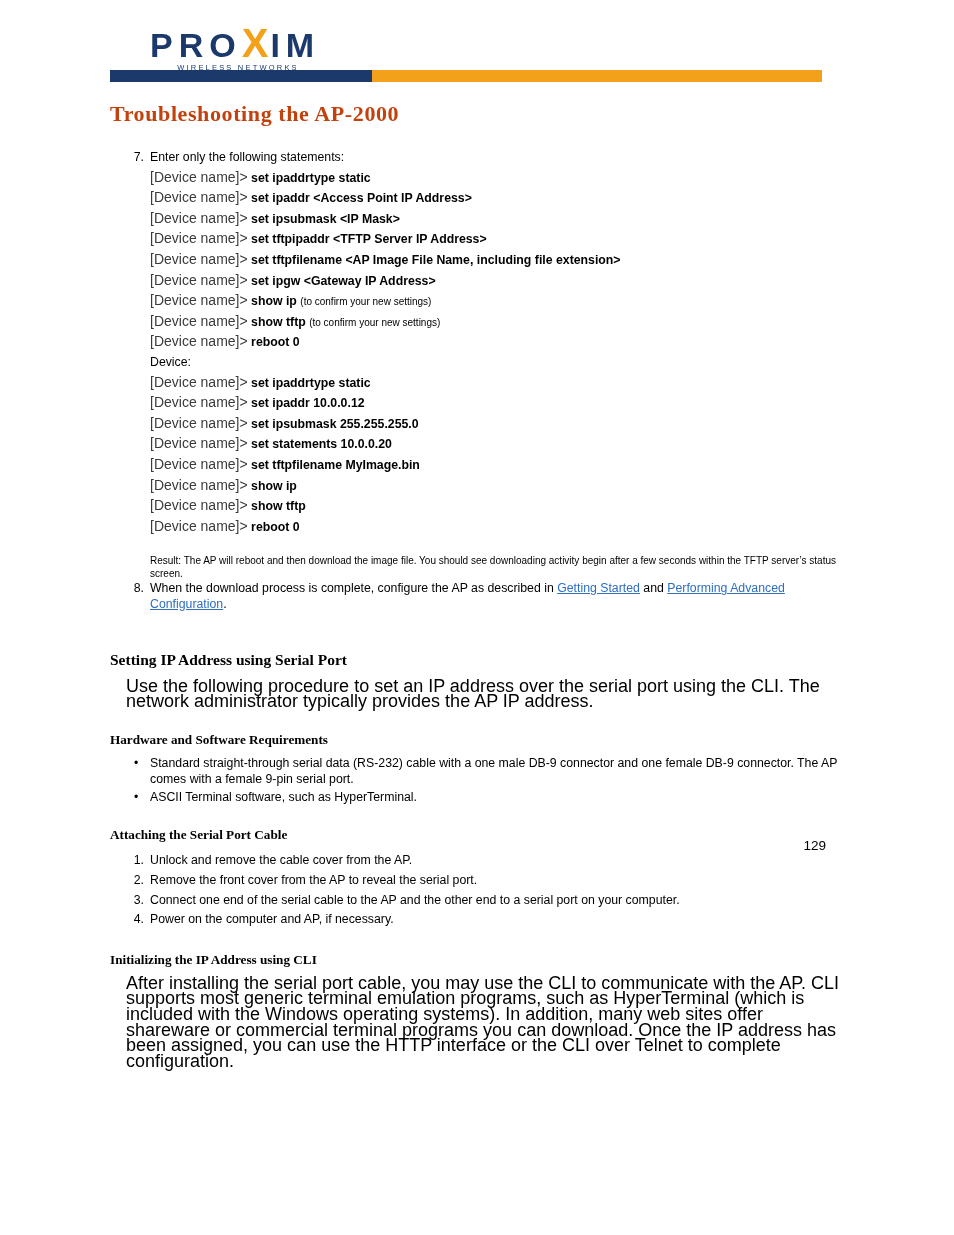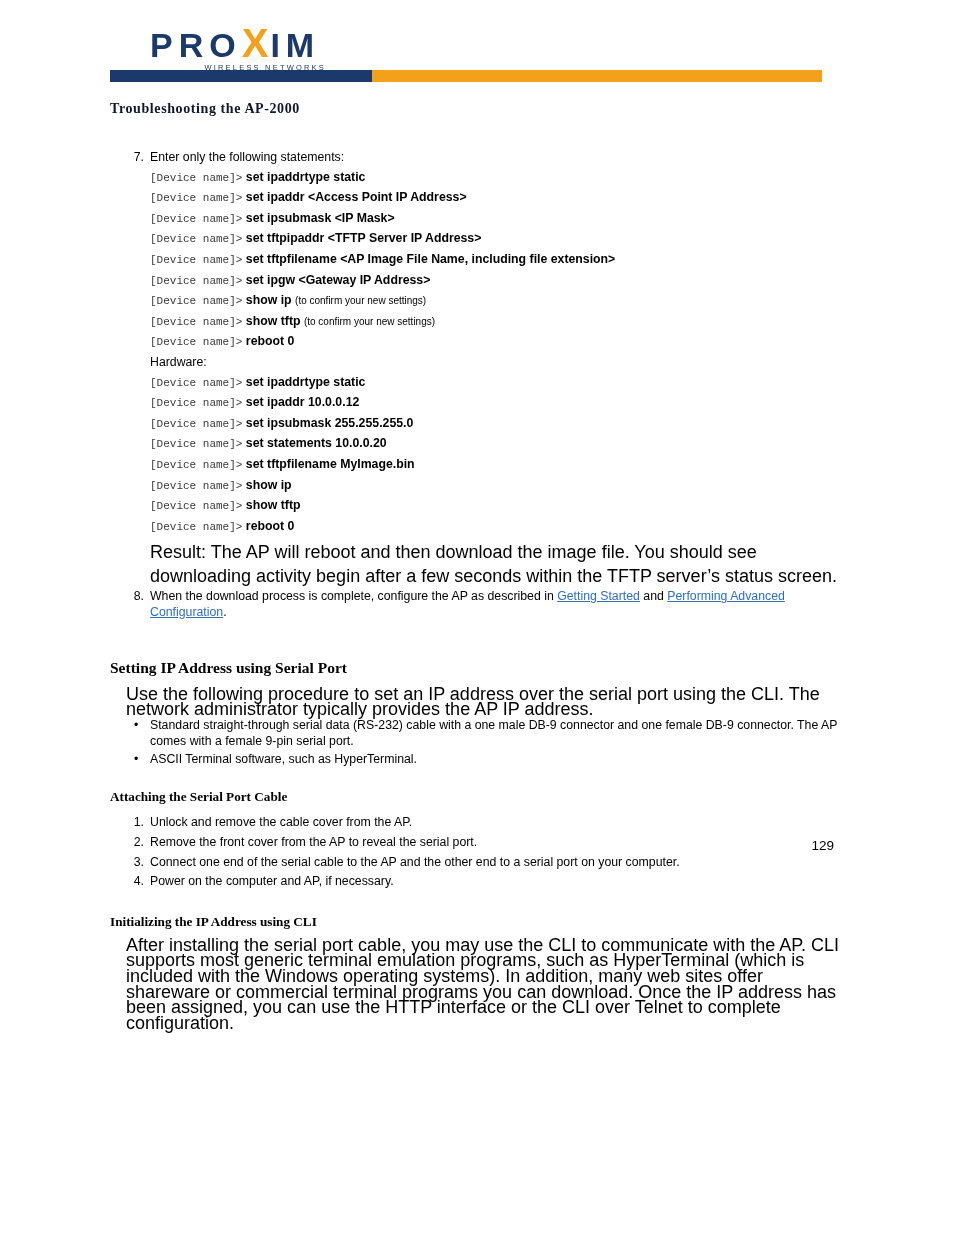--- a/index.html
+++ b/index.html
@@ -40,21 +40,21 @@
   }
   .logo-word .x-letter {
     color: #f3a01a;
     font-size: 40px;
     letter-spacing: 2px;
   }
   .logo-sub {
     font-size: 7.5px;
     letter-spacing: 2.2px;
     color: #1b3a6b;
-    text-align: right;
+    text-align: center;
     width: 176px;
     margin-top: 1px;
     font-weight: normal;
   }
   .bar-blue {
     position: absolute;
     left: 110px;
     top: 70px;
     width: 262px;
     height: 12px;
@@ -67,23 +67,23 @@
     width: 450px;
     height: 12px;
     background: #f3a01a;
   }
   .chapter-title {
     position: absolute;
     left: 110px;
     top: 101px;
     font-family: "Liberation Serif", serif;
     font-weight: bold;
-    font-size: 14px;
+    font-size: 22px;
     letter-spacing: 0.6px;
-    color: #0f172a;
+    color: #c2410c;
   }
 
   
   .content {
     position: absolute;
     left: 110px;
     top: 148px;
     width: 730px;
   }
 
@@ -102,42 +102,42 @@
     text-align: right;
     font-size: 12.3px;
   }
   .cli-line {
     font-size: 12.3px;
     line-height: 19.6px;
     padding-left: 40px;
     white-space: nowrap;
   }
   .cli-prompt {
-    font-family: Liberation Mono, monospace;
-    font-size: 11px;
+    font-family: Liberation Sans, sans-serif;
+    font-size: 14px;
     color: #3a3a3a;
   }
   .cli-cmd {
     font-weight: bold;
     font-size: 12.3px;
   }
   .cli-note {
     font-weight: normal;
     font-size: 10px;
   }
   .plain-indent {
     font-size: 12.3px;
     line-height: 19.6px;
     padding-left: 40px;
   }
   .result-para {
-    font-size: 18px;
-    line-height: 24px;
-    padding-left: 40px;
-    margin-top: 3px;
+    font-size: 10px;
+    line-height: 13px;
+    padding-left: 40px;
+    margin-top: 17px;
   }
   .step8 {
     position: relative;
     font-size: 12.3px;
     line-height: 15.8px;
     padding-left: 40px;
     margin-top: 1px;
   }
   .step8 > .num {
     position: absolute;
@@ -202,21 +202,21 @@
   ol.steps li .num {
     position: absolute;
     left: 18px;
     top: 0;
     width: 16px;
     text-align: right;
   }
 
   .page-number {
     position: absolute;
-    right: 120px;
+    right: 128px;
     bottom: 66px;
     font-size: 13.5px;
     color: #000;
   }
 </style>
 </head>
 <body>
 
 <div class="page">
 
@@ -276,21 +276,21 @@
         <span class="cli-cmd">show tftp</span>
         <span class="cli-note">(to confirm your new settings)</span>
       </div>
       <div class="cli-line">
         <span class="cli-prompt">[Device name]&gt;</span>
         <span class="cli-cmd">reboot 0</span>
         <span class="cli-note"></span>
       </div>
     </div>
 
-    <div class="plain-indent">Hardware:</div>
+    <div class="plain-indent">Device:</div>
 
     <div>
       <div class="cli-line">
         <span class="cli-prompt">[Device name]&gt;</span>
         <span class="cli-cmd">set ipaddrtype static</span>
       </div>
       <div class="cli-line">
         <span class="cli-prompt">[Device name]&gt;</span>
         <span class="cli-cmd">set ipaddr 10.0.0.12</span>
       </div>
@@ -323,20 +323,21 @@
     <div class="result-para">Result: The AP will reboot and then download the image file. You should see downloading activity begin after a few seconds within the TFTP server’s status screen.</div>
 
     <div class="step8">
       <span class="num">8.</span>
       <span>When the download process is complete, configure the AP as described in </span><a class="xref" href="#">Getting Started</a><span> and </span><a class="xref" href="#">Performing Advanced Configuration</a><span>.</span>
     </div>
 
     <h2 class="sec">Setting IP Address using Serial Port</h2>
     <p class="body">Use the following procedure to set an IP address over the serial port using the CLI. The network administrator typically provides the AP IP address.</p>
 
+    <h3 class="sub">Hardware and Software Requirements</h3>
     <ul class="bullets">
       <li><span class="bul">•</span><span>Standard straight-through serial data (RS-232) cable with a one male DB-9 connector and one female DB-9 connector. The AP comes with a female 9-pin serial port.</span></li>
       <li><span class="bul">•</span><span>ASCII Terminal software, such as HyperTerminal.</span></li>
     </ul>
 
     <h3 class="sub">Attaching the Serial Port Cable</h3>
     <ol class="steps">
       <li><span class="num">1.</span><span>Unlock and remove the cable cover from the AP.</span></li>
       <li><span class="num">2.</span><span>Remove the front cover from the AP to reveal the serial port.</span></li>
       <li><span class="num">3.</span><span>Connect one end of the serial cable to the AP and the other end to a serial port on your computer.</span></li>

